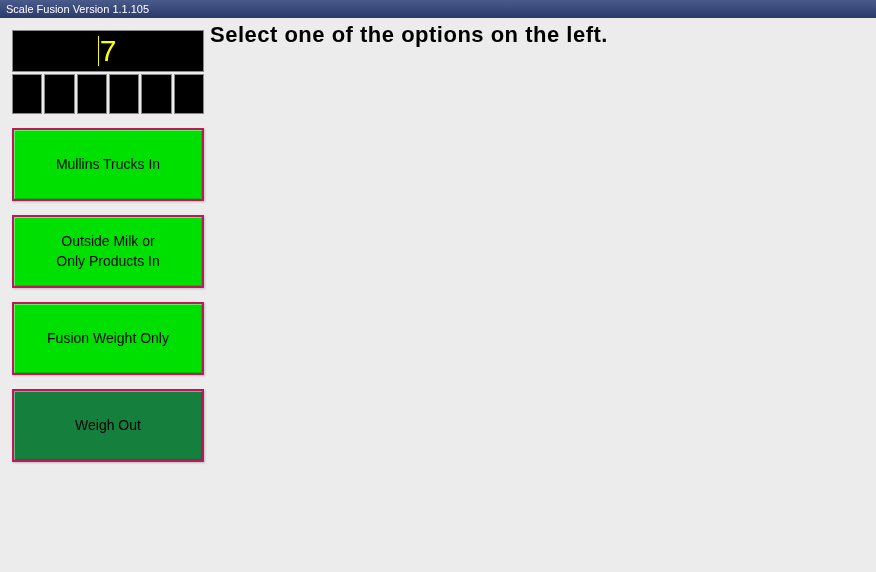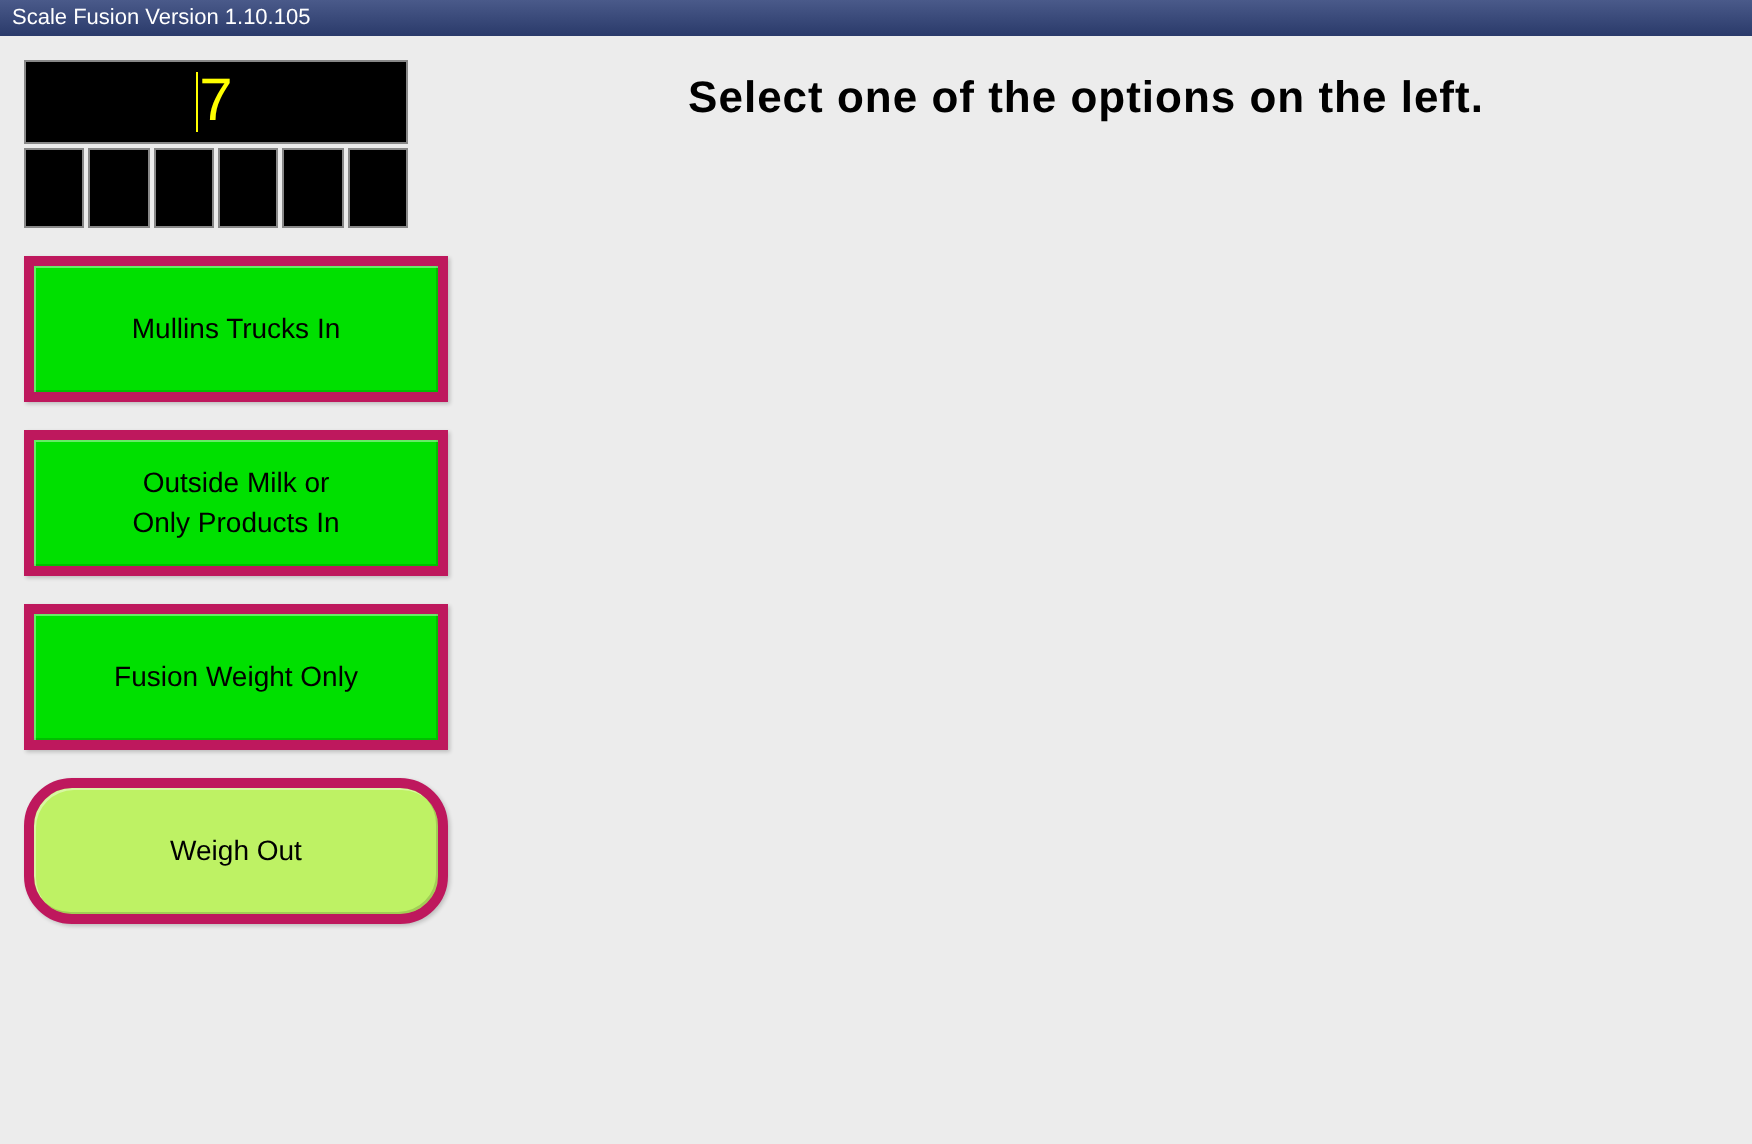--- a/index.html
+++ b/index.html
@@ -25,22 +25,22 @@
     .content {
       display: flex;
       height: calc(100% - 18px);
     }
     .left-panel {
       width: 210px;
       padding: 12px 0 0 12px;
     }
     .right-panel {
       flex: 1;
-      padding-top: 18px;
-      text-align: center;
+      padding-top: 4px;
+      text-align: left;
     }
     .instruction {
       font-family: "Century Gothic", "Arial", sans-serif;
       font-size: 22px;
       font-weight: bold;
       color: #000;
       letter-spacing: 0.5px;
     }
     .display-box {
       width: 192px;
@@ -74,47 +74,46 @@
       margin-top: 2px;
       margin-bottom: 14px;
     }
     .segment {
       flex: 1;
       height: 40px;
       background: #000;
       border: 1px solid #888;
     }
     .option-btn {
-      width: 212px;
+      width: 192px;
       height: 73px;
       margin-bottom: 14px;
-      border: 5px solid #be185d;
+      border: 2px solid #be185d;
       background: #00e000;
       font-family: "Century Gothic", "Arial", sans-serif;
       font-size: 14px;
       font-weight: 400;
       color: #000;
       cursor: pointer;
       display: flex;
       align-items: center;
       justify-content: center;
       line-height: 1.4;
       box-shadow: 1px 1px 0 rgba(255,255,255,0.4) inset, -1px -1px 0 rgba(0,0,0,0.15) inset, 1px 1px 2px rgba(0,0,0,0.2);
       white-space: pre-line;
     }
     .option-btn.red {
-      background: #bef264;
-      border-radius: 24px;
+      background: #15803d;
     }
   </style>
 </head>
 <body>
 
 <div class="title-bar">
-  <span>Scale Fusion Version 1.10.105</span>
+  <span>Scale Fusion Version 1.1.105</span>
 </div>
 
 <div class="content">
   <div class="left-panel">
     <div class="display-box">
       <span class="display-value">7</span>
     </div>
     <div class="segment-row">
       <div class="segment"></div>
       <div class="segment"></div>

